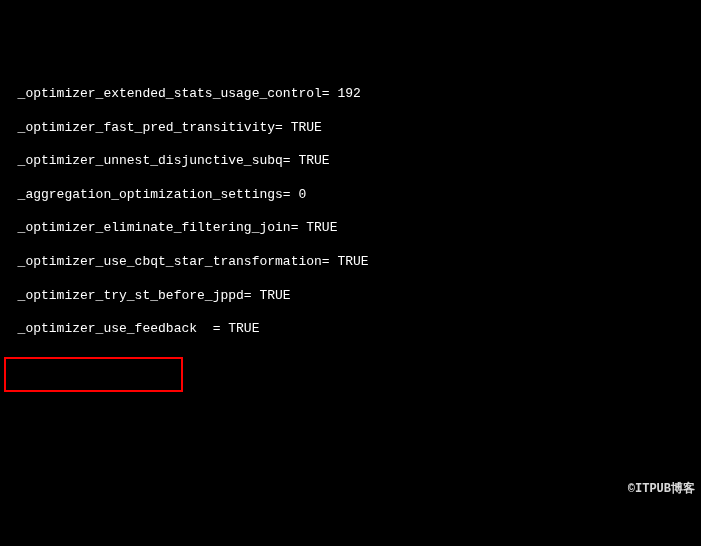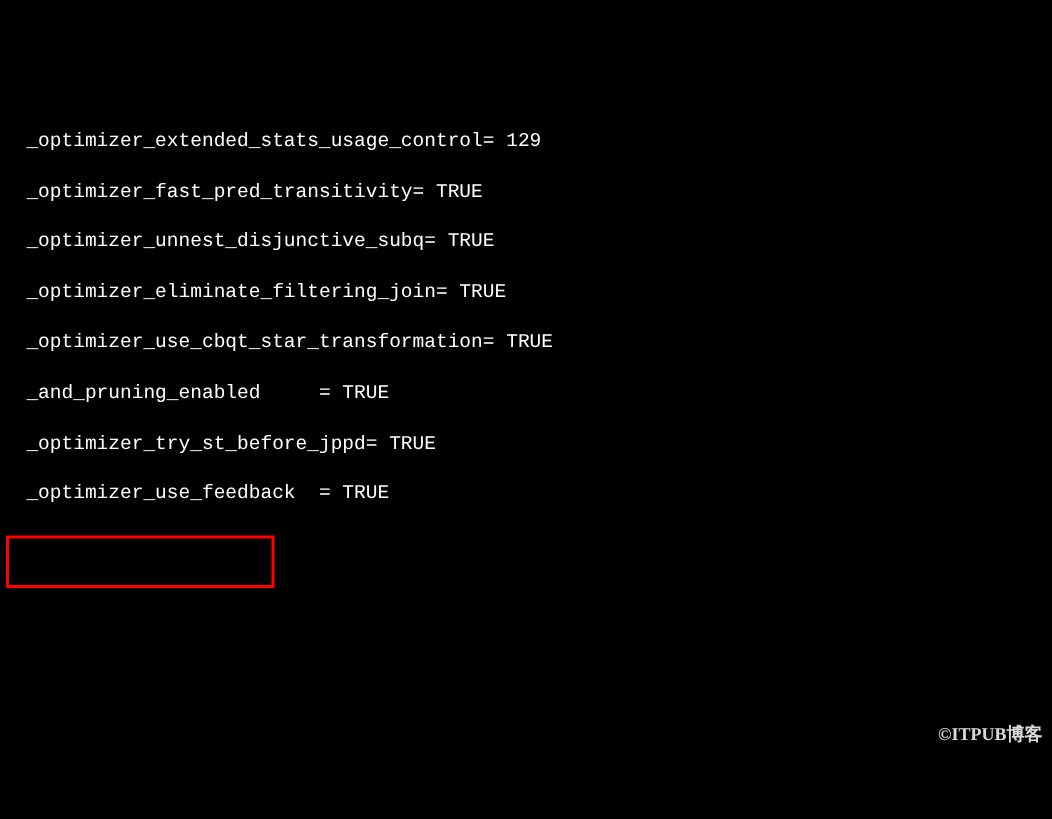--- a/index.html
+++ b/index.html
@@ -27,37 +27,37 @@
     width: 179px;
     height: 35px;
     pointer-events: none;
     background: transparent;
   }
   .watermark {
     position: absolute;
     right: 6px;
     bottom: 48px;
     color: rgba(255,255,255,0.85);
-    font-family: Liberation Serif, serif;
+    font-family: Liberation Mono, monospace;
     font-weight: bold;
     font-size: 12px;
   }
 </style>
 </head>
 <body>
 
 
 
 <div class="terminal">
-<span class="line">  _optimizer_extended_stats_usage_control= 129</span>
+<span class="line">  _optimizer_extended_stats_usage_control= 192</span>
 <span class="line">  _optimizer_fast_pred_transitivity= TRUE</span>
 <span class="line">  _optimizer_unnest_disjunctive_subq= TRUE</span>
+<span class="line">  _aggregation_optimization_settings= 0</span>
 <span class="line">  _optimizer_eliminate_filtering_join= TRUE</span>
 <span class="line">  _optimizer_use_cbqt_star_transformation= TRUE</span>
-<span class="line">  _and_pruning_enabled     = TRUE</span>
 <span class="line">  _optimizer_try_st_before_jppd= TRUE</span>
 <span class="line">  _optimizer_use_feedback  = TRUE</span>
 
 
 
 
 
 
 
 

